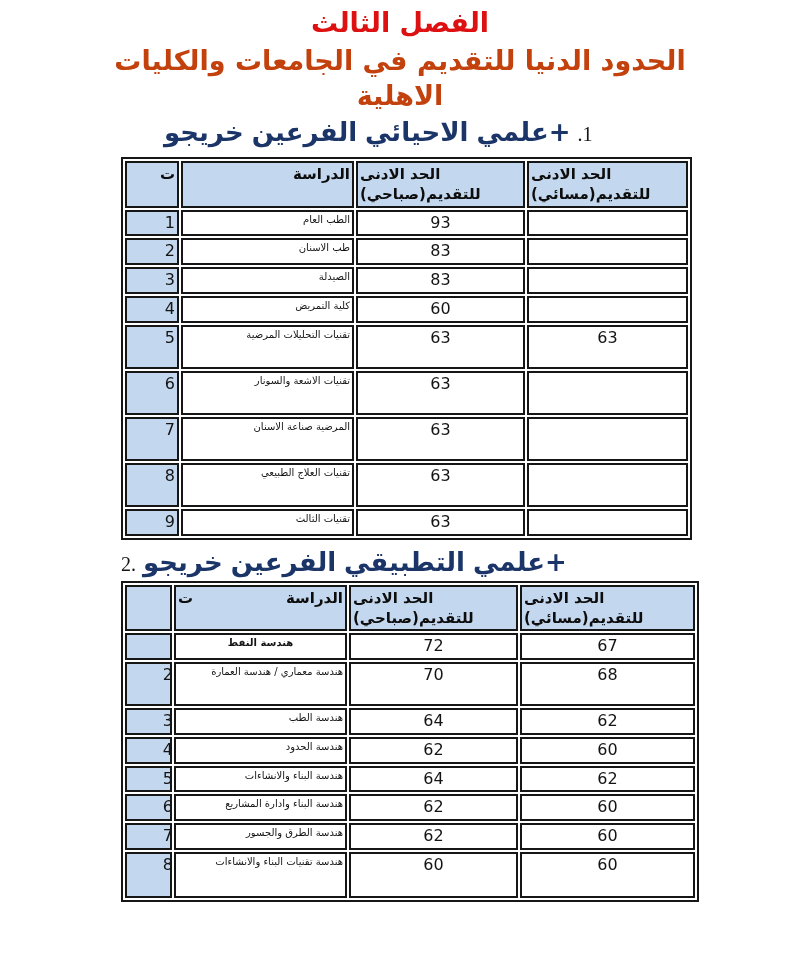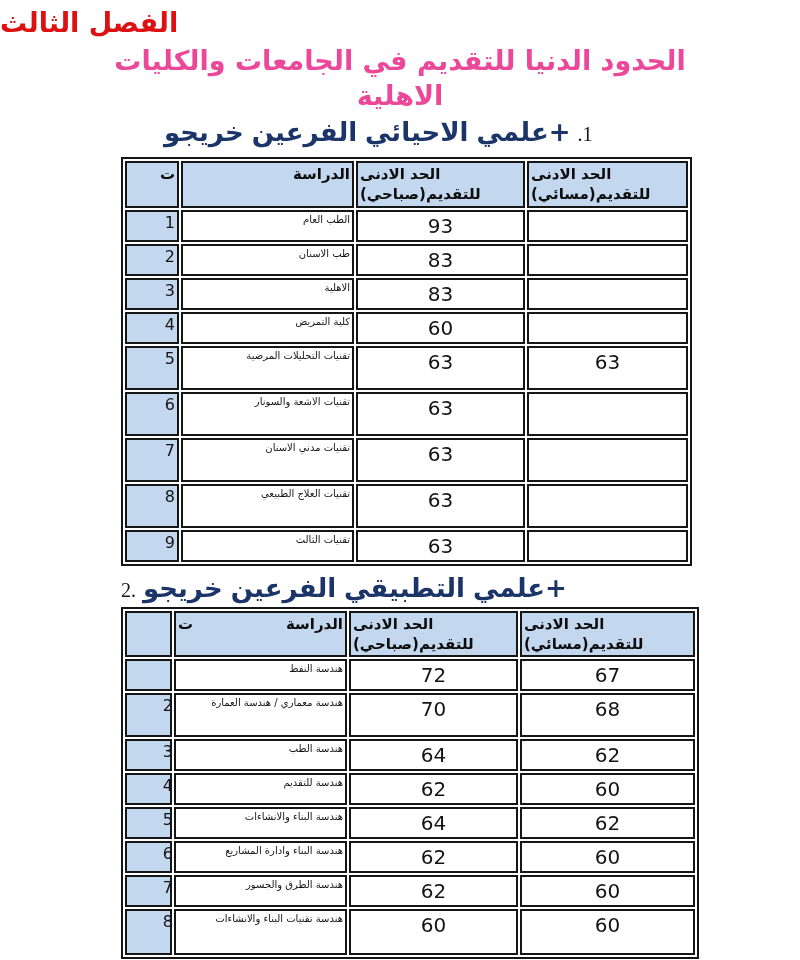--- a/index.html
+++ b/index.html
@@ -2,26 +2,26 @@
 <html lang="ar"><head>
 <meta charset="utf-8">
 <style>
   html,body{margin:0;padding:0;}
   body{
     width:800px;height:960px;background:#ffffff;position:relative;
     font-family:"DejaVu Sans",sans-serif;color:#141414;overflow:hidden;
   }
   
   .title-line1{
-    padding-top:6px;text-align:left;font-size:27px;font-weight:bold;
+    padding-top:6px;text-align:center;font-size:27px;font-weight:bold;
     color:#dd1111;line-height:1.25;
   }
   .title-line2{
     width:584px;margin:3px auto 0;text-align:center;font-size:27px;
-    font-weight:bold;color:#ec4899;line-height:1.3;
+    font-weight:bold;color:#c2410c;line-height:1.3;
   }
   .section-heading{
     font-size:26px;font-weight:bold;color:#1b3568;line-height:1.2;
     white-space:nowrap;direction:ltr;
   }
   .section-heading .w{
     direction:rtl;unicode-bidi:isolate;display:inline-block;margin:0 4px;text-align:right;
   }
   .section-heading .num-label{
     font-family:"Liberation Serif","DejaVu Serif",serif;font-weight:normal;
@@ -53,32 +53,32 @@
   }
   td.num-cell .num-inner{
     display:inline-block;max-width:11px;word-break:break-all;
     text-align:right;
   }
   .t2 td.num-cell .num-inner{margin-right:-5px;position:relative;z-index:2;}
   td.study-cell{
     direction:rtl;text-align:right;font-size:10px;line-height:1.45;
     padding:1px 1px;
   }
-  td.val-cell{text-align:center;font-size:20px;line-height:1.3;}
+  td.val-cell{text-align:center;font-size:16px;line-height:1.3;}
   
   .t1 th{height:42px;} .t2 th{height:42px;}
   .t1 tbody tr td{height:23px;}
   .t1 tbody tr:nth-child(5) td,.t1 tbody tr:nth-child(6) td,
   .t1 tbody tr:nth-child(7) td,.t1 tbody tr:nth-child(8) td,
   .t1 tbody tr:nth-child(10) td{height:44px;}
   .t2 tbody tr td{height:22px;}
   .t2 tbody tr:nth-child(2) td{height:44px;}
   .t2 tbody tr:nth-child(8) td,.t2 tbody tr:nth-child(9) td{height:46px;}
   
-  .t2 tbody tr:nth-child(1) td.study-cell{text-align:right;}
+  .t2 tbody tr:nth-child(1) td.study-cell{text-align:center;font-weight:bold;}
   #table1{margin-top:9px;}
 </style>
 </head>
 <body>
 
 <div class="title-line1">الفصل الثالث</div>
 
 <div class="title-line2">الحدود الدنيا للتقديم في الجامعات والكليات الاهلية</div>
 
 <div id="heading-1" class="section-heading"><span class="w">خريجو</span><span class="w">الفرعين</span><span class="w">الاحيائي</span><span class="w">+علمي</span><span class="num-label">.1</span></div>
@@ -106,21 +106,21 @@
         <td class="val-cell"></td>
       </tr>
       <tr>
         <td class="num-cell"><span class="num-inner">2</span></td>
         <td class="study-cell">طب الاسنان</td>
         <td class="val-cell">83</td>
         <td class="val-cell"></td>
       </tr>
       <tr>
         <td class="num-cell"><span class="num-inner">3</span></td>
-        <td class="study-cell">الاهلية</td>
+        <td class="study-cell">الصيدلة</td>
         <td class="val-cell">83</td>
         <td class="val-cell"></td>
       </tr>
       <tr>
         <td class="num-cell"><span class="num-inner">4</span></td>
         <td class="study-cell">كلية التمريض</td>
         <td class="val-cell">60</td>
         <td class="val-cell"></td>
       </tr>
       <tr>
@@ -130,21 +130,21 @@
         <td class="val-cell">63</td>
       </tr>
       <tr>
         <td class="num-cell"><span class="num-inner">6</span></td>
         <td class="study-cell">تقنيات الاشعة والسونار</td>
         <td class="val-cell">63</td>
         <td class="val-cell"></td>
       </tr>
       <tr>
         <td class="num-cell"><span class="num-inner">7</span></td>
-        <td class="study-cell">تقنيات مدني الاسنان</td>
+        <td class="study-cell">المرضية صناعة الاسنان</td>
         <td class="val-cell">63</td>
         <td class="val-cell"></td>
       </tr>
       <tr>
         <td class="num-cell"><span class="num-inner">8</span></td>
         <td class="study-cell">تقنيات العلاج الطبيعي</td>
         <td class="val-cell">63</td>
         <td class="val-cell"></td>
       </tr>
       <tr>
@@ -192,21 +192,21 @@
         <td class="val-cell">68</td>
       </tr>
       <tr>
         <td class="num-cell"><span class="num-inner">3</span></td>
         <td class="study-cell">هندسة الطب</td>
         <td class="val-cell">64</td>
         <td class="val-cell">62</td>
       </tr>
       <tr>
         <td class="num-cell"><span class="num-inner">4</span></td>
-        <td class="study-cell">هندسة للتقديم</td>
+        <td class="study-cell">هندسة الحدود</td>
         <td class="val-cell">62</td>
         <td class="val-cell">60</td>
       </tr>
       <tr>
         <td class="num-cell"><span class="num-inner">5</span></td>
         <td class="study-cell">هندسة البناء والانشاءات</td>
         <td class="val-cell">64</td>
         <td class="val-cell">62</td>
       </tr>
       <tr>

